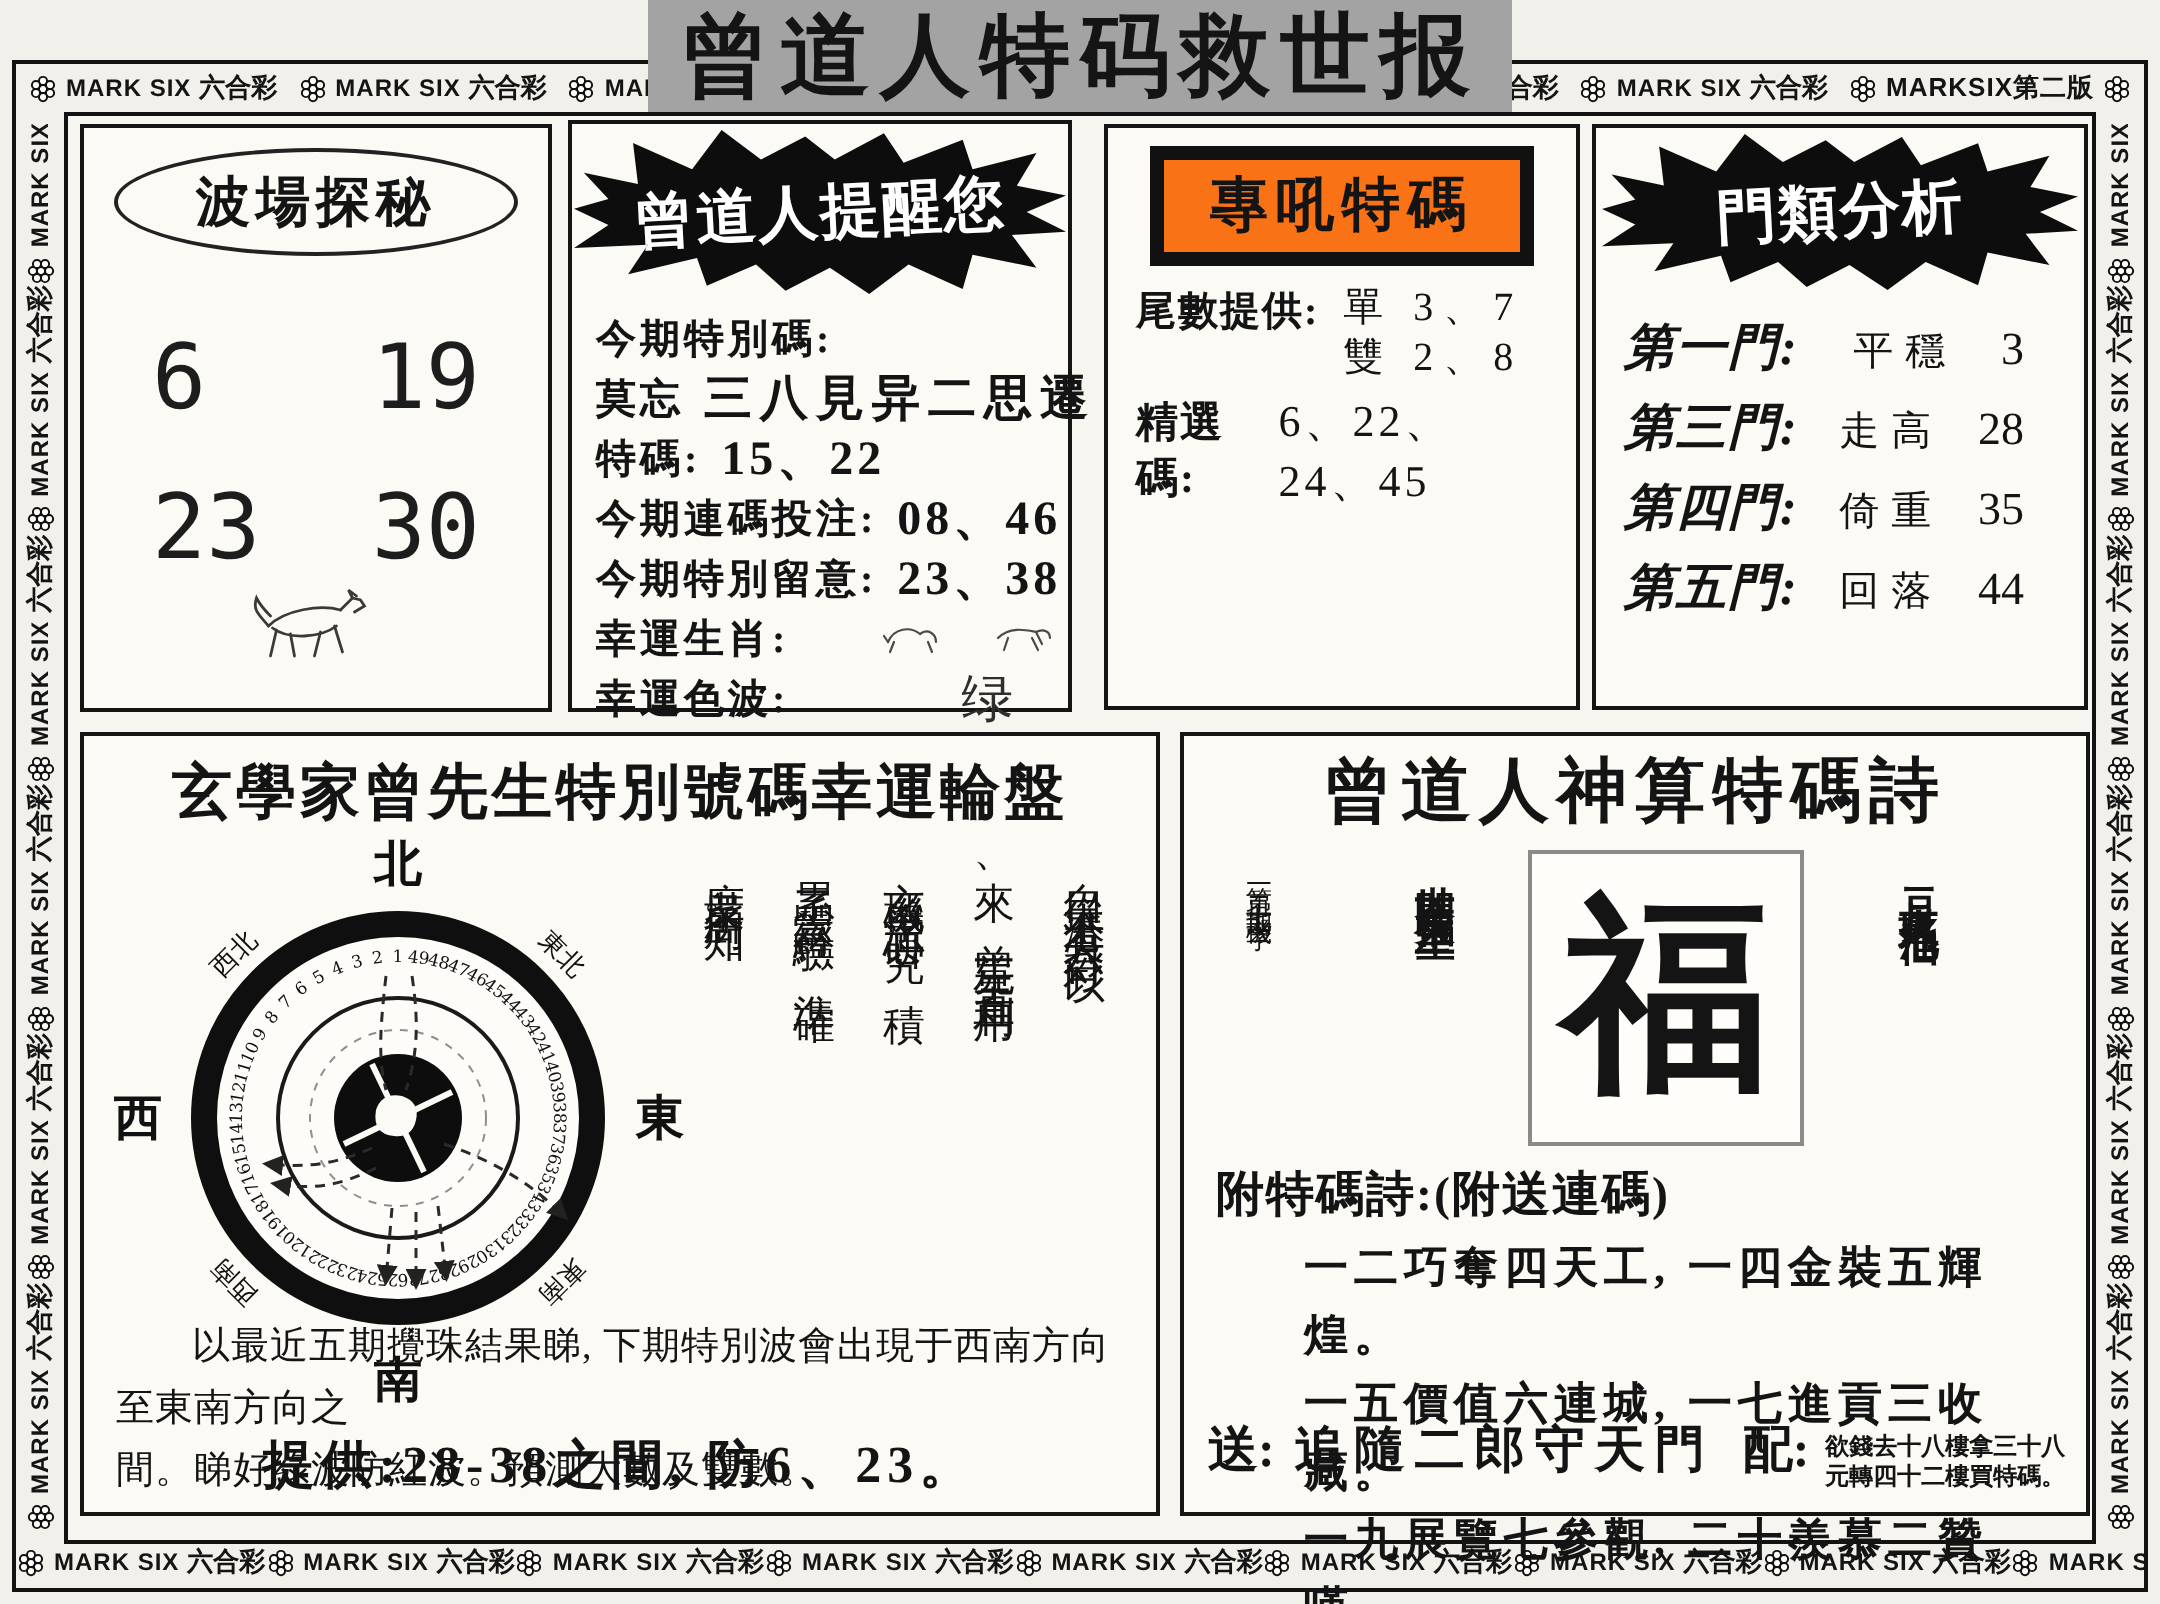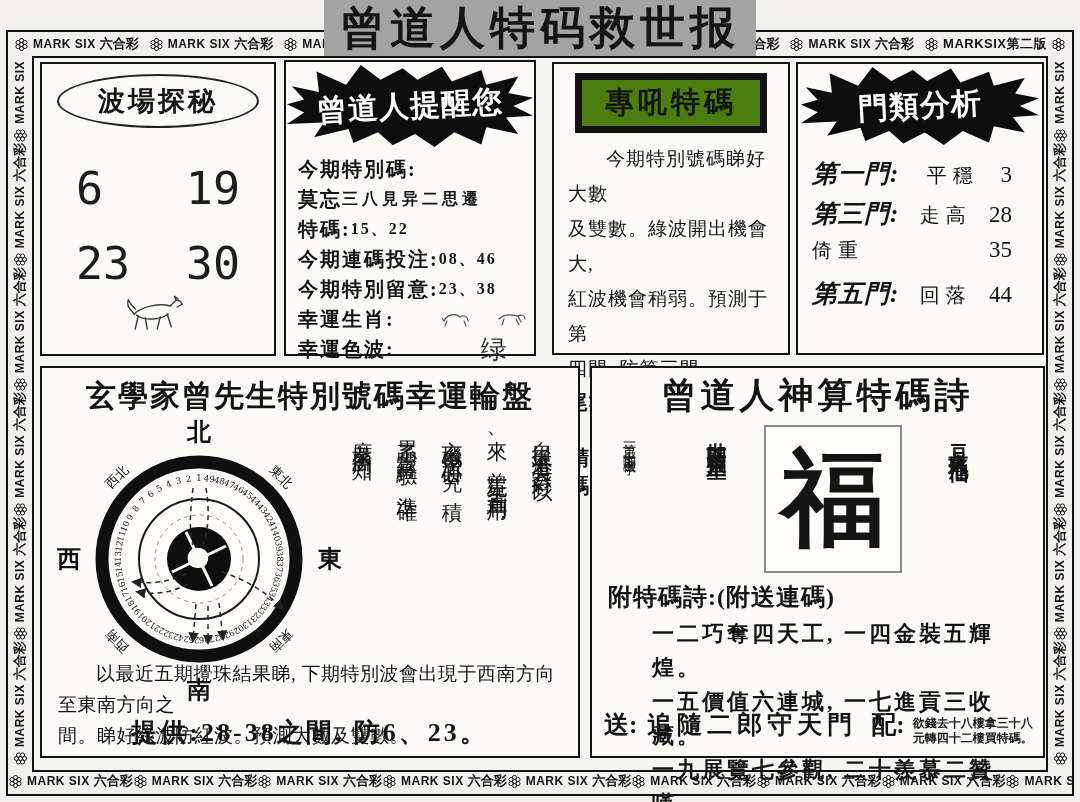--- a/index.html
+++ b/index.html
@@ -52,28 +52,28 @@
     clip-path:polygon(0% 48%,7% 42%,2% 26%,13% 33%,12% 8%,24% 24%,30% 0%,38% 18%,
       47% 4%,53% 18%,63% 2%,67% 20%,79% 6%,81% 24%,94% 14%,90% 34%,100% 40%,92% 50%,
       100% 62%,89% 64%,94% 84%,81% 76%,79% 97%,68% 82%,60% 100%,52% 84%,43% 98%,
       37% 82%,27% 95%,25% 78%,11% 88%,15% 70%,0% 72%,7% 58%); }
   .burst span { color:#fff; font-size:30px; font-weight:800; letter-spacing:1px;
     transform:rotate(-3deg); white-space:nowrap; }
   
   .t-rows { padding:0 12px; display:flex; flex-direction:column; gap:2px; }
   .t-row { height:28px; display:flex; align-items:center; }
   .t-label { font-size:20px; font-weight:800; letter-spacing:2px; white-space:nowrap; }
-  .t-value { font-size:16px; font-weight:600; letter-spacing:2px; white-space:nowrap;}
+  .t-value { font-size:24px; font-weight:600; margin-left:10px; letter-spacing:2px; white-space:nowrap;}
   .t-value.wide { letter-spacing:4px; }
   .sketches { margin-left:46px; display:flex; gap:26px; align-items:center; }
   .green-val { margin-left:86px; font-size:26px; font-weight:500; color:#2e2e2e; }
   
   .boxed-header { margin:9px auto 6px; width:192px; border:7px solid #111;
     text-align:center; font-size:29px; font-weight:800; letter-spacing:4px; padding:3px 0;
-    background:#4d7c0f; }
+    background:#f97316; }
   .para3 { padding:2px 14px 0; font-size:19px; line-height:35px; letter-spacing:1px; }
   .para3 .ind { text-indent:2em; }
   .tails { display:flex; padding:3px 14px 0; }
   .tails-label { font-size:20px; font-weight:800; letter-spacing:1px; }
   .tails-col { margin-left:12px; font-size:20px; letter-spacing:5px; line-height:25px; }
   .select-row { display:flex; padding:4px 14px 0; align-items:baseline; }
   .select-label { font-size:21px; font-weight:800; letter-spacing:1px;}
   .select-value { font-size:22px; margin-left:10px; letter-spacing:2px; }
   
   .gate-rows { padding:0 16px 0 14px; display:flex; flex-direction:column; gap:14px; }
@@ -687,26 +687,20 @@
       </div>
       <div class="t-row">
         <span class="t-label">幸運色波:</span>
         <span class="green-val">绿</span>
       </div>
     </div>
   </div>
 
   <div class="panel" id="panel3">
     <div class="boxed-header">專吼特碼</div>
-    <div class="para3">
-      <div class="ind">今期特別號碼睇好大數</div>
-      <div>及雙數。綠波開出機會大,</div>
-      <div>紅波機會稍弱。預測于第</div>
-      <div>四門, 防第三門。</div>
-    </div>
     <div class="tails">
       <span class="tails-label">尾數提供:</span>
       <span class="tails-col">
         <div>單 3、7</div>
         <div>雙 2、8</div>
       </span>
     </div>
     <div class="select-row">
       <span class="select-label">精選碼:</span>
       <span class="select-value">6、22、24、45</span>
@@ -722,20 +716,21 @@
         <span class="gate-name">第一門:</span>
         <span class="gate-trend">平穩</span>
         <span class="gate-num">3</span>
       </div>
       <div class="gate-row">
         <span class="gate-name">第三門:</span>
         <span class="gate-trend">走高</span>
         <span class="gate-num">28</span>
       </div>
       <div class="gate-row">
+        <span class="gate-name">第四門:</span>
         <span class="gate-trend">倚重</span>
         <span class="gate-num">35</span>
       </div>
       <div class="gate-row">
         <span class="gate-name">第五門:</span>
         <span class="gate-trend">回落</span>
         <span class="gate-num">44</span>
       </div>
     </div>
   </div>

